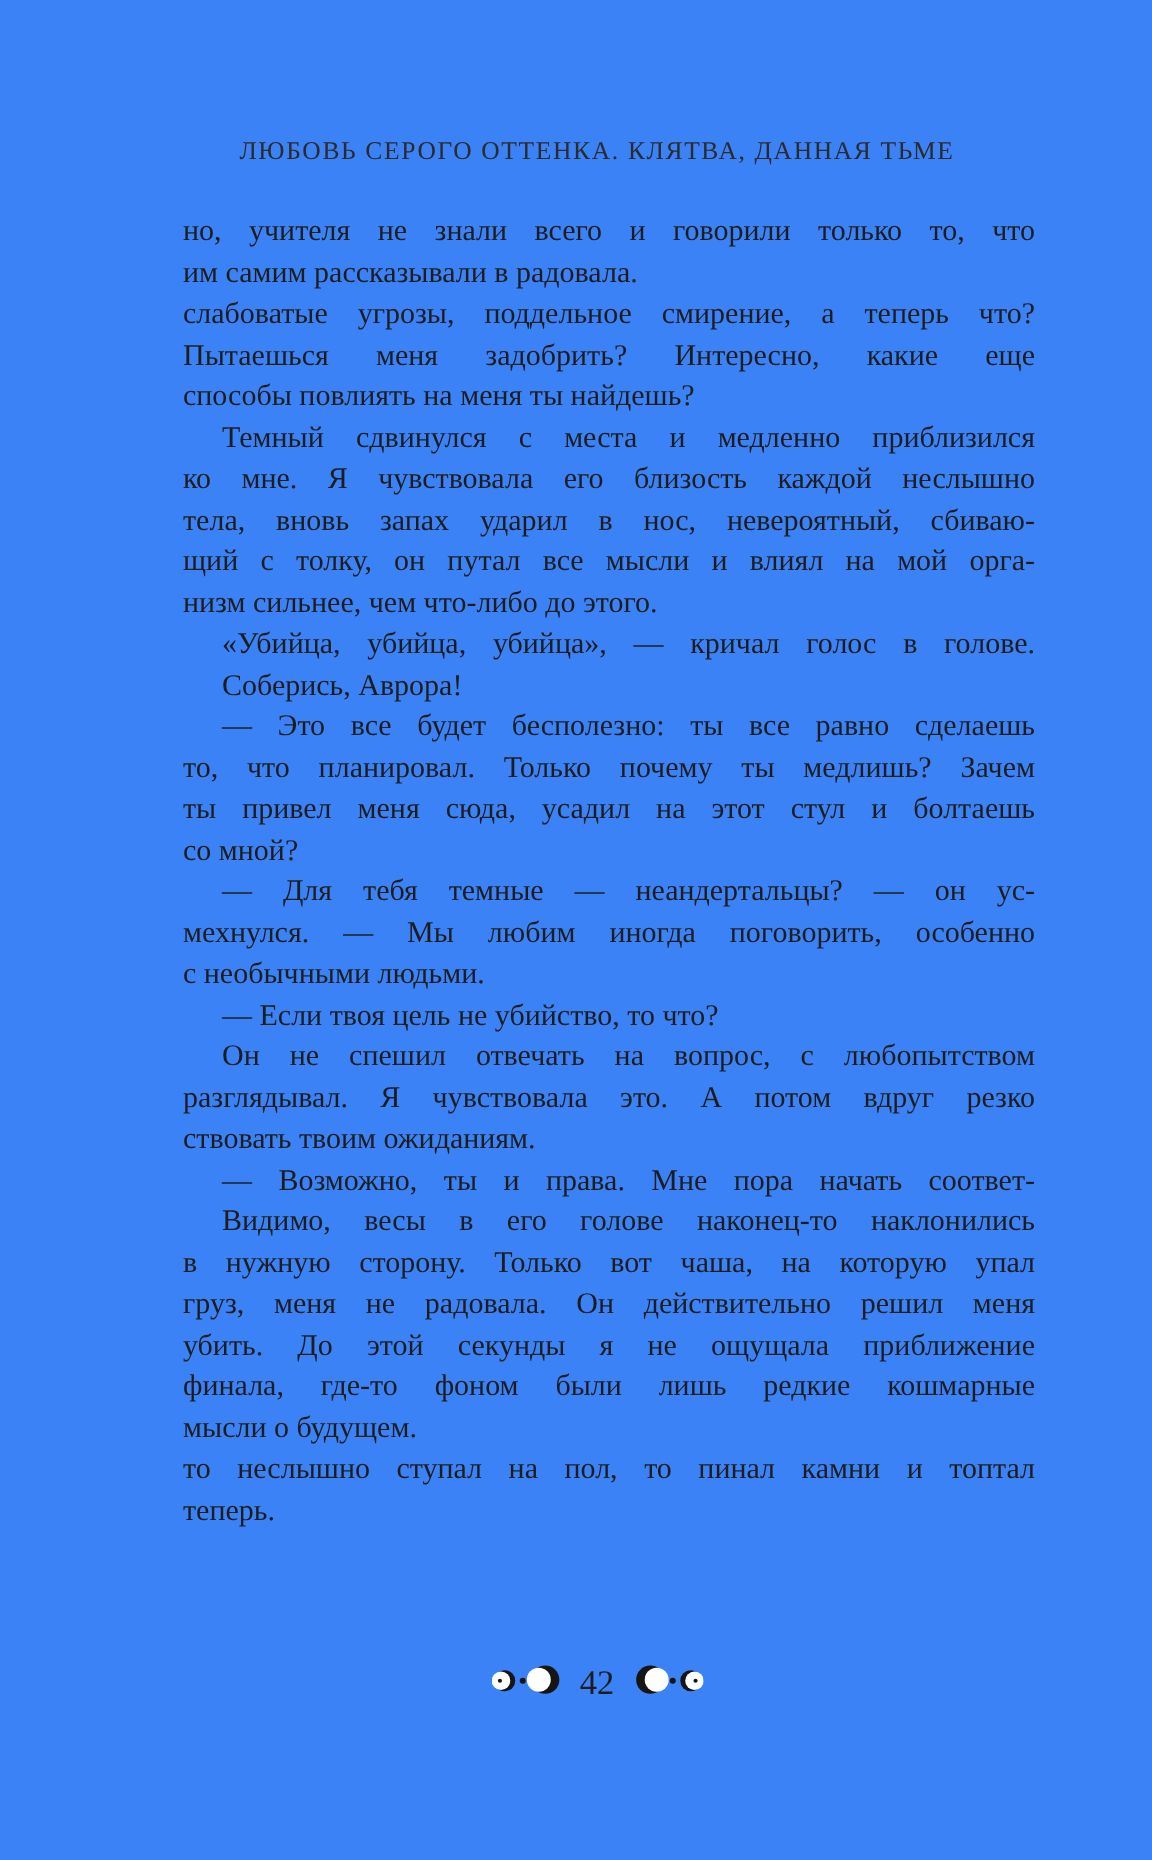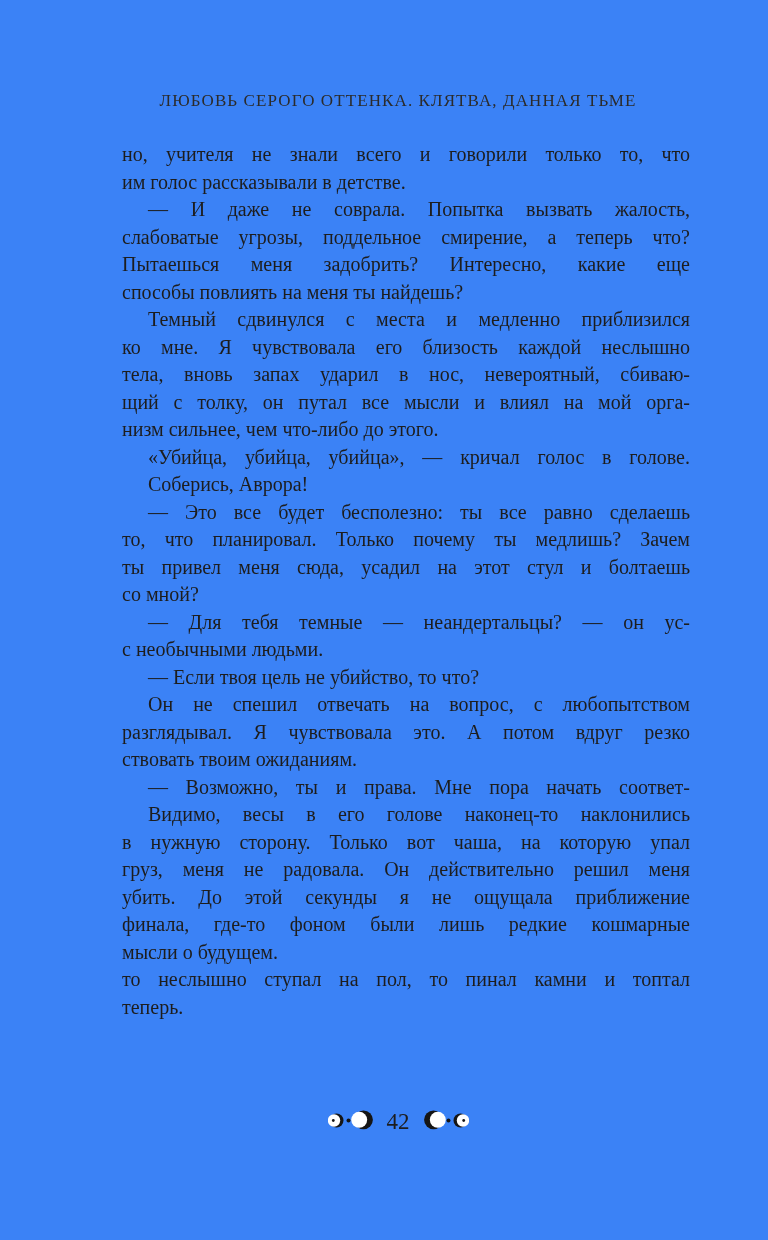--- a/index.html
+++ b/index.html
@@ -50,37 +50,37 @@
 </style>
 </head>
 <body>
 
 <div class="page">
 
   <div class="running-head">ЛЮБОВЬ СЕРОГО ОТТЕНКА. КЛЯТВА, ДАННАЯ ТЬМЕ</div>
 
   <div class="text-block">
       <div class="line">но, учителя не знали всего и говорили только то, что</div>
-      <div class="line last">им голос рассказывали в детстве.</div>
-      <div class="line indent">— И даже не соврала. Попытка вызвать жалость,</div>
+      <div class="line last">им самим рассказывали в радовала.</div>
       <div class="line">слабоватые угрозы, поддельное смирение, а теперь что?</div>
       <div class="line">Пытаешься меня задобрить? Интересно, какие еще</div>
       <div class="line last">способы повлиять на меня ты найдешь?</div>
       <div class="line indent">Темный сдвинулся с места и медленно приблизился</div>
       <div class="line">ко мне. Я чувствовала его близость каждой неслышно</div>
       <div class="line">тела, вновь запах ударил в нос, невероятный, сбиваю-</div>
       <div class="line">щий с толку, он путал все мысли и влиял на мой орга-</div>
       <div class="line last">низм сильнее, чем что-либо до этого.</div>
       <div class="line indent">«Убийца, убийца, убийца», — кричал голос в голове.</div>
       <div class="line indent last">Соберись, Аврора!</div>
       <div class="line indent">— Это все будет бесполезно: ты все равно сделаешь</div>
       <div class="line">то, что планировал. Только почему ты медлишь? Зачем</div>
       <div class="line">ты привел меня сюда, усадил на этот стул и болтаешь</div>
       <div class="line last">со мной?</div>
       <div class="line indent">— Для тебя темные — неандертальцы? — он ус-</div>
+      <div class="line">мехнулся. — Мы любим иногда поговорить, особенно</div>
       <div class="line last">с необычными людьми.</div>
       <div class="line indent last">— Если твоя цель не убийство, то что?</div>
       <div class="line indent">Он не спешил отвечать на вопрос, с любопытством</div>
       <div class="line">разглядывал. Я чувствовала это. А потом вдруг резко</div>
       <div class="line last">ствовать твоим ожиданиям.</div>
       <div class="line indent">— Возможно, ты и права. Мне пора начать соответ-</div>
       <div class="line indent">Видимо, весы в его голове наконец-то наклонились</div>
       <div class="line">в нужную сторону. Только вот чаша, на которую упал</div>
       <div class="line">груз, меня не радовала. Он действительно решил меня</div>
       <div class="line">убить. До этой секунды я не ощущала приближение</div>

